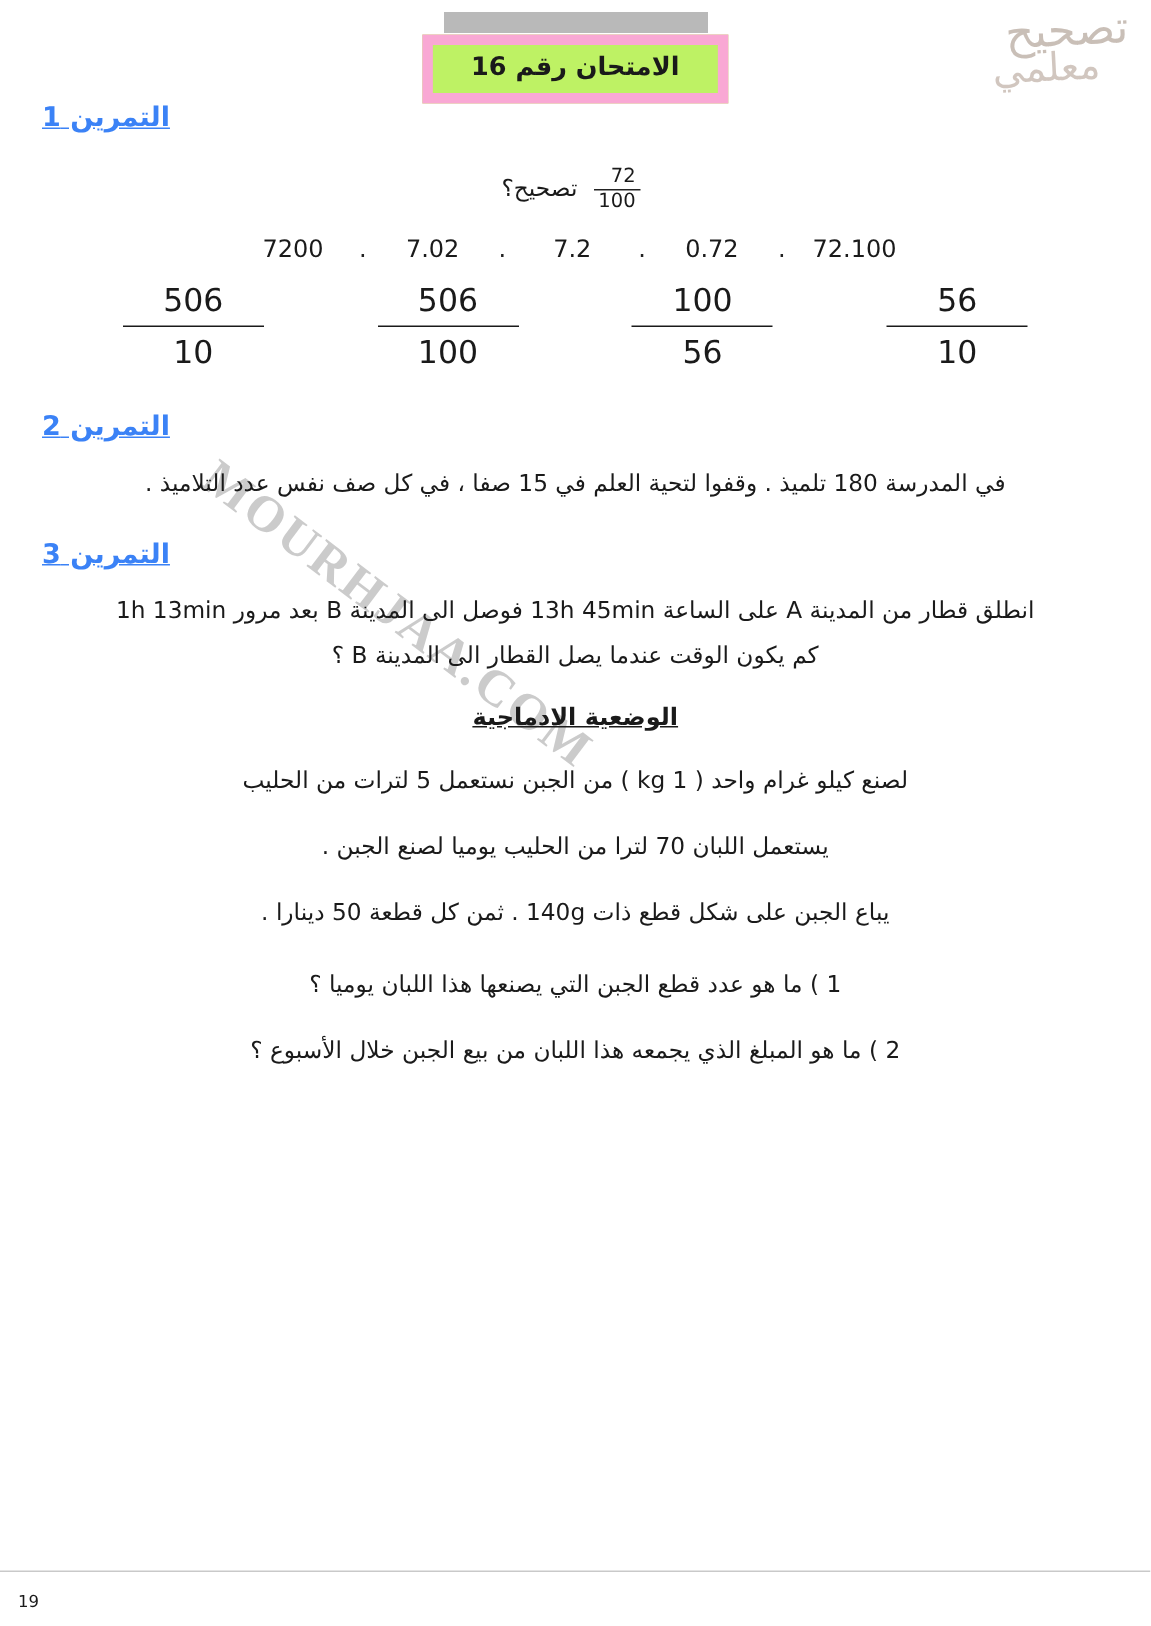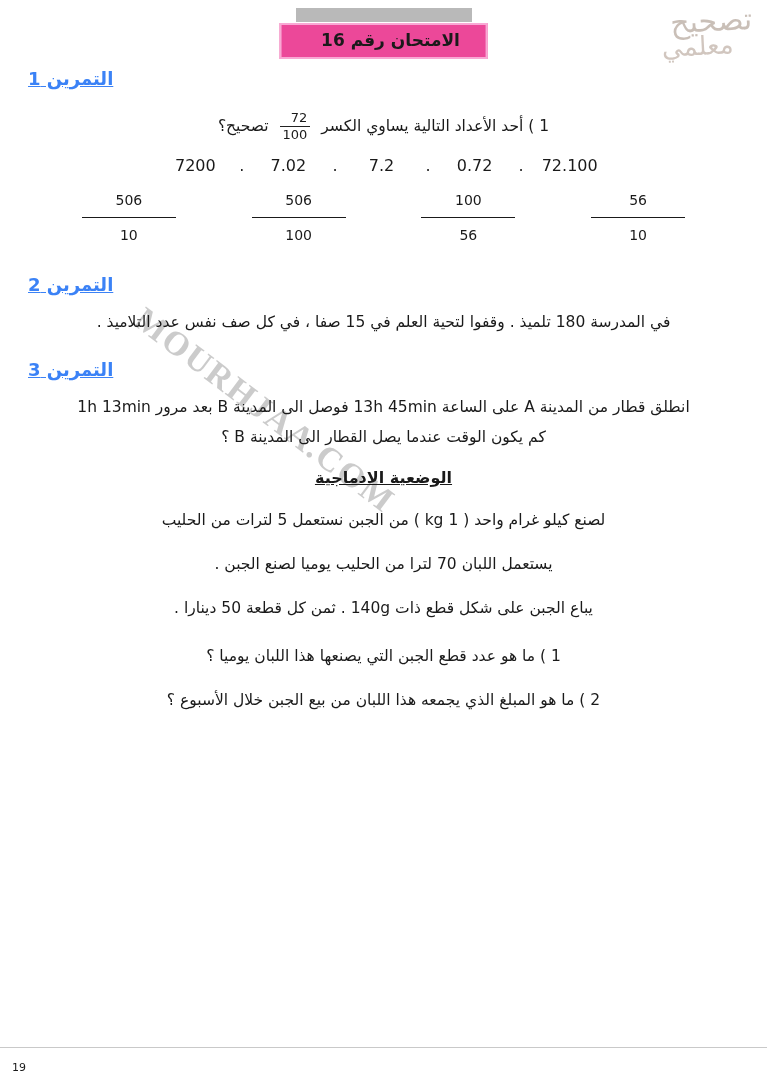--- a/index.html
+++ b/index.html
@@ -55,23 +55,23 @@
     width: 176px;
     height: 14px;
     background: #b9b9b9;
   }
 
   .exam-title-box {
     position: absolute;
     top: 23px;
     left: 50%;
     transform: translateX(-50%);
-    border: 2px solid #f9a8d4;
-    background: #ec4899;
-    padding: 5px 26px 7px 40px;
+    border: 7px solid #f9a8d4;
+    background: #bef264;
+    padding: 5px 26px 7px 26px;
     font-size: 17px;
     font-weight: bold;
     white-space: nowrap;
   }
 
   
   .content {
     position: absolute;
     top: 62px;
     right: 0;
@@ -132,21 +132,21 @@
   .frac-row {
     display: flex;
     flex-direction: row;
     justify-content: space-around;
     align-items: flex-start;
     margin: 14px 30px 8px 30px;
     direction: ltr;
   }
   .frac-big {
     text-align: center;
-    font-size: 14px;
+    font-size: 21px;
     line-height: 22px;
     width: 110px;
   }
   .frac-big .num { display: block; }
   .frac-big .bar {
     display: block;
     border-top: 1.5px solid #1a1a1a;
     margin: 6px 8px;
   }
   .frac-big .den { display: block; }
@@ -211,21 +211,20 @@
 
   <div class="watermark">MOURHJAA.COM</div>
 
   <div class="content">
 
     <div class="ex-head">التمرين 1</div>
 
     <div class="spacer-14"></div>
 
     <div class="line center">
-      <span>1 ) أحد الأعداد التالية يساوي الكسر</span>
       <span class="frac-inline">
         <span class="num">72</span>
         <span class="bar"></span>
         <span class="den">100</span>
       </span>
       <span>تصحيح؟</span>
     </div>
 
     <div class="choices-row">
       <span class="val">72.100</span>

